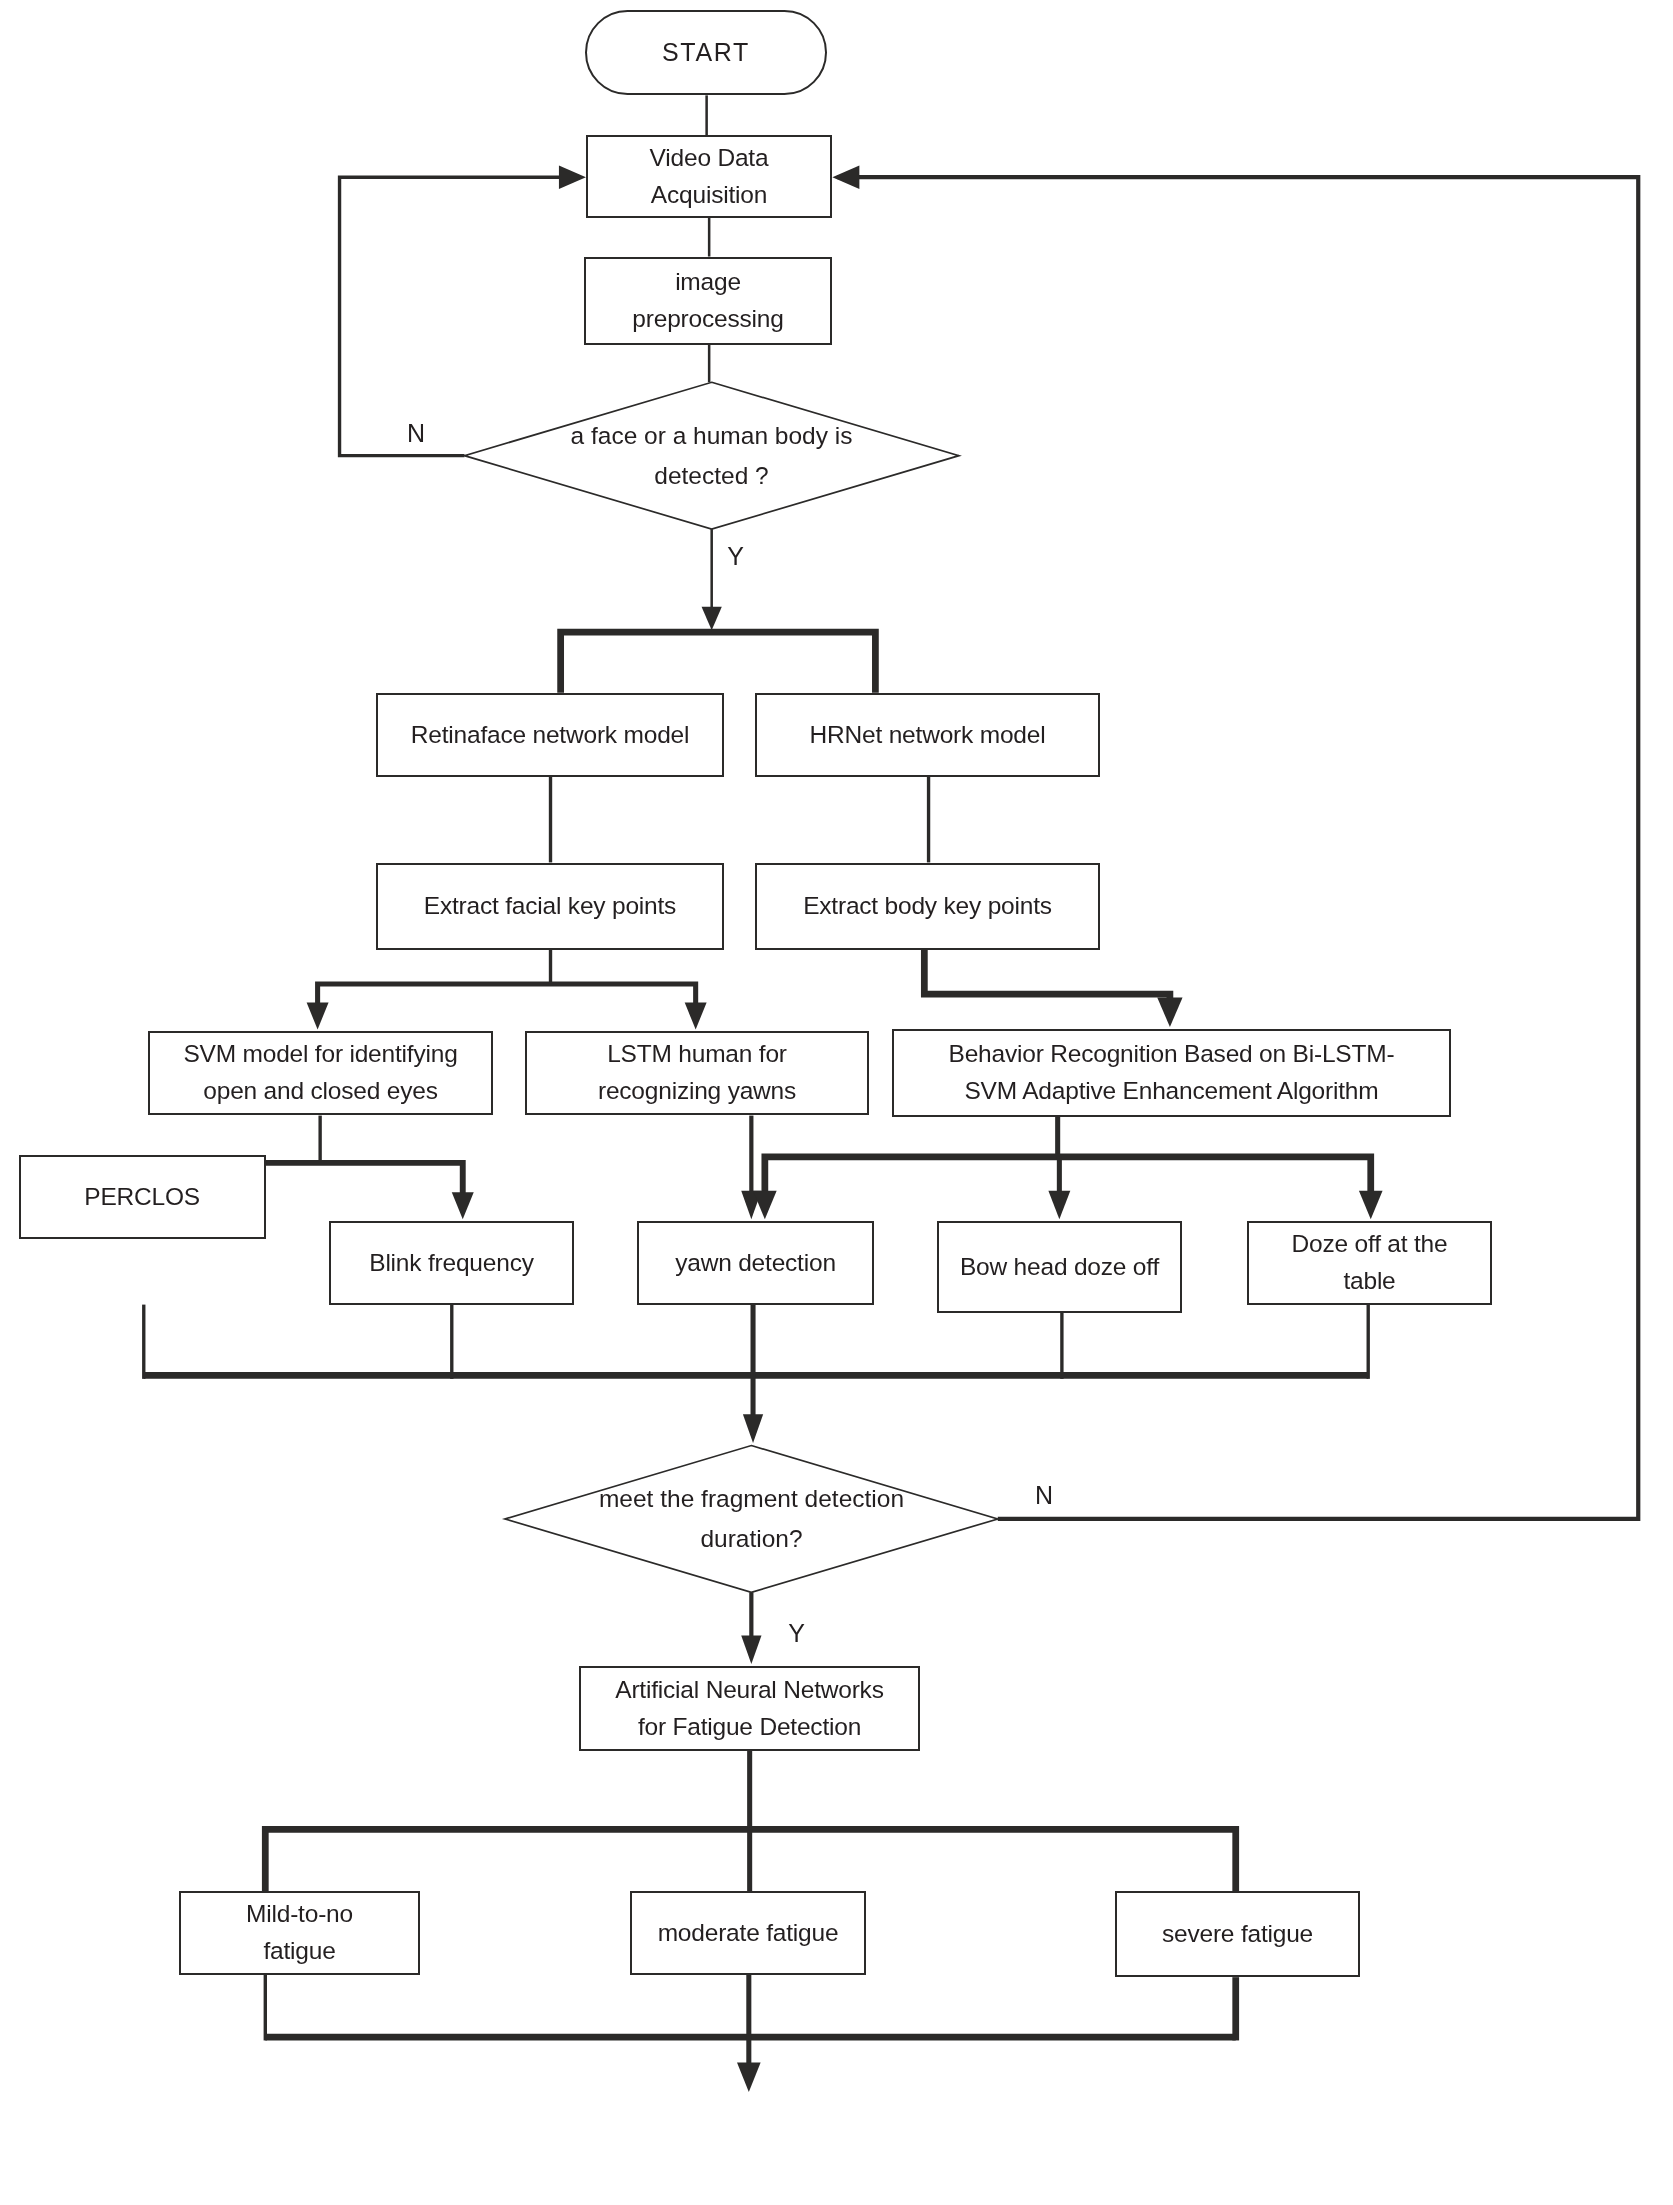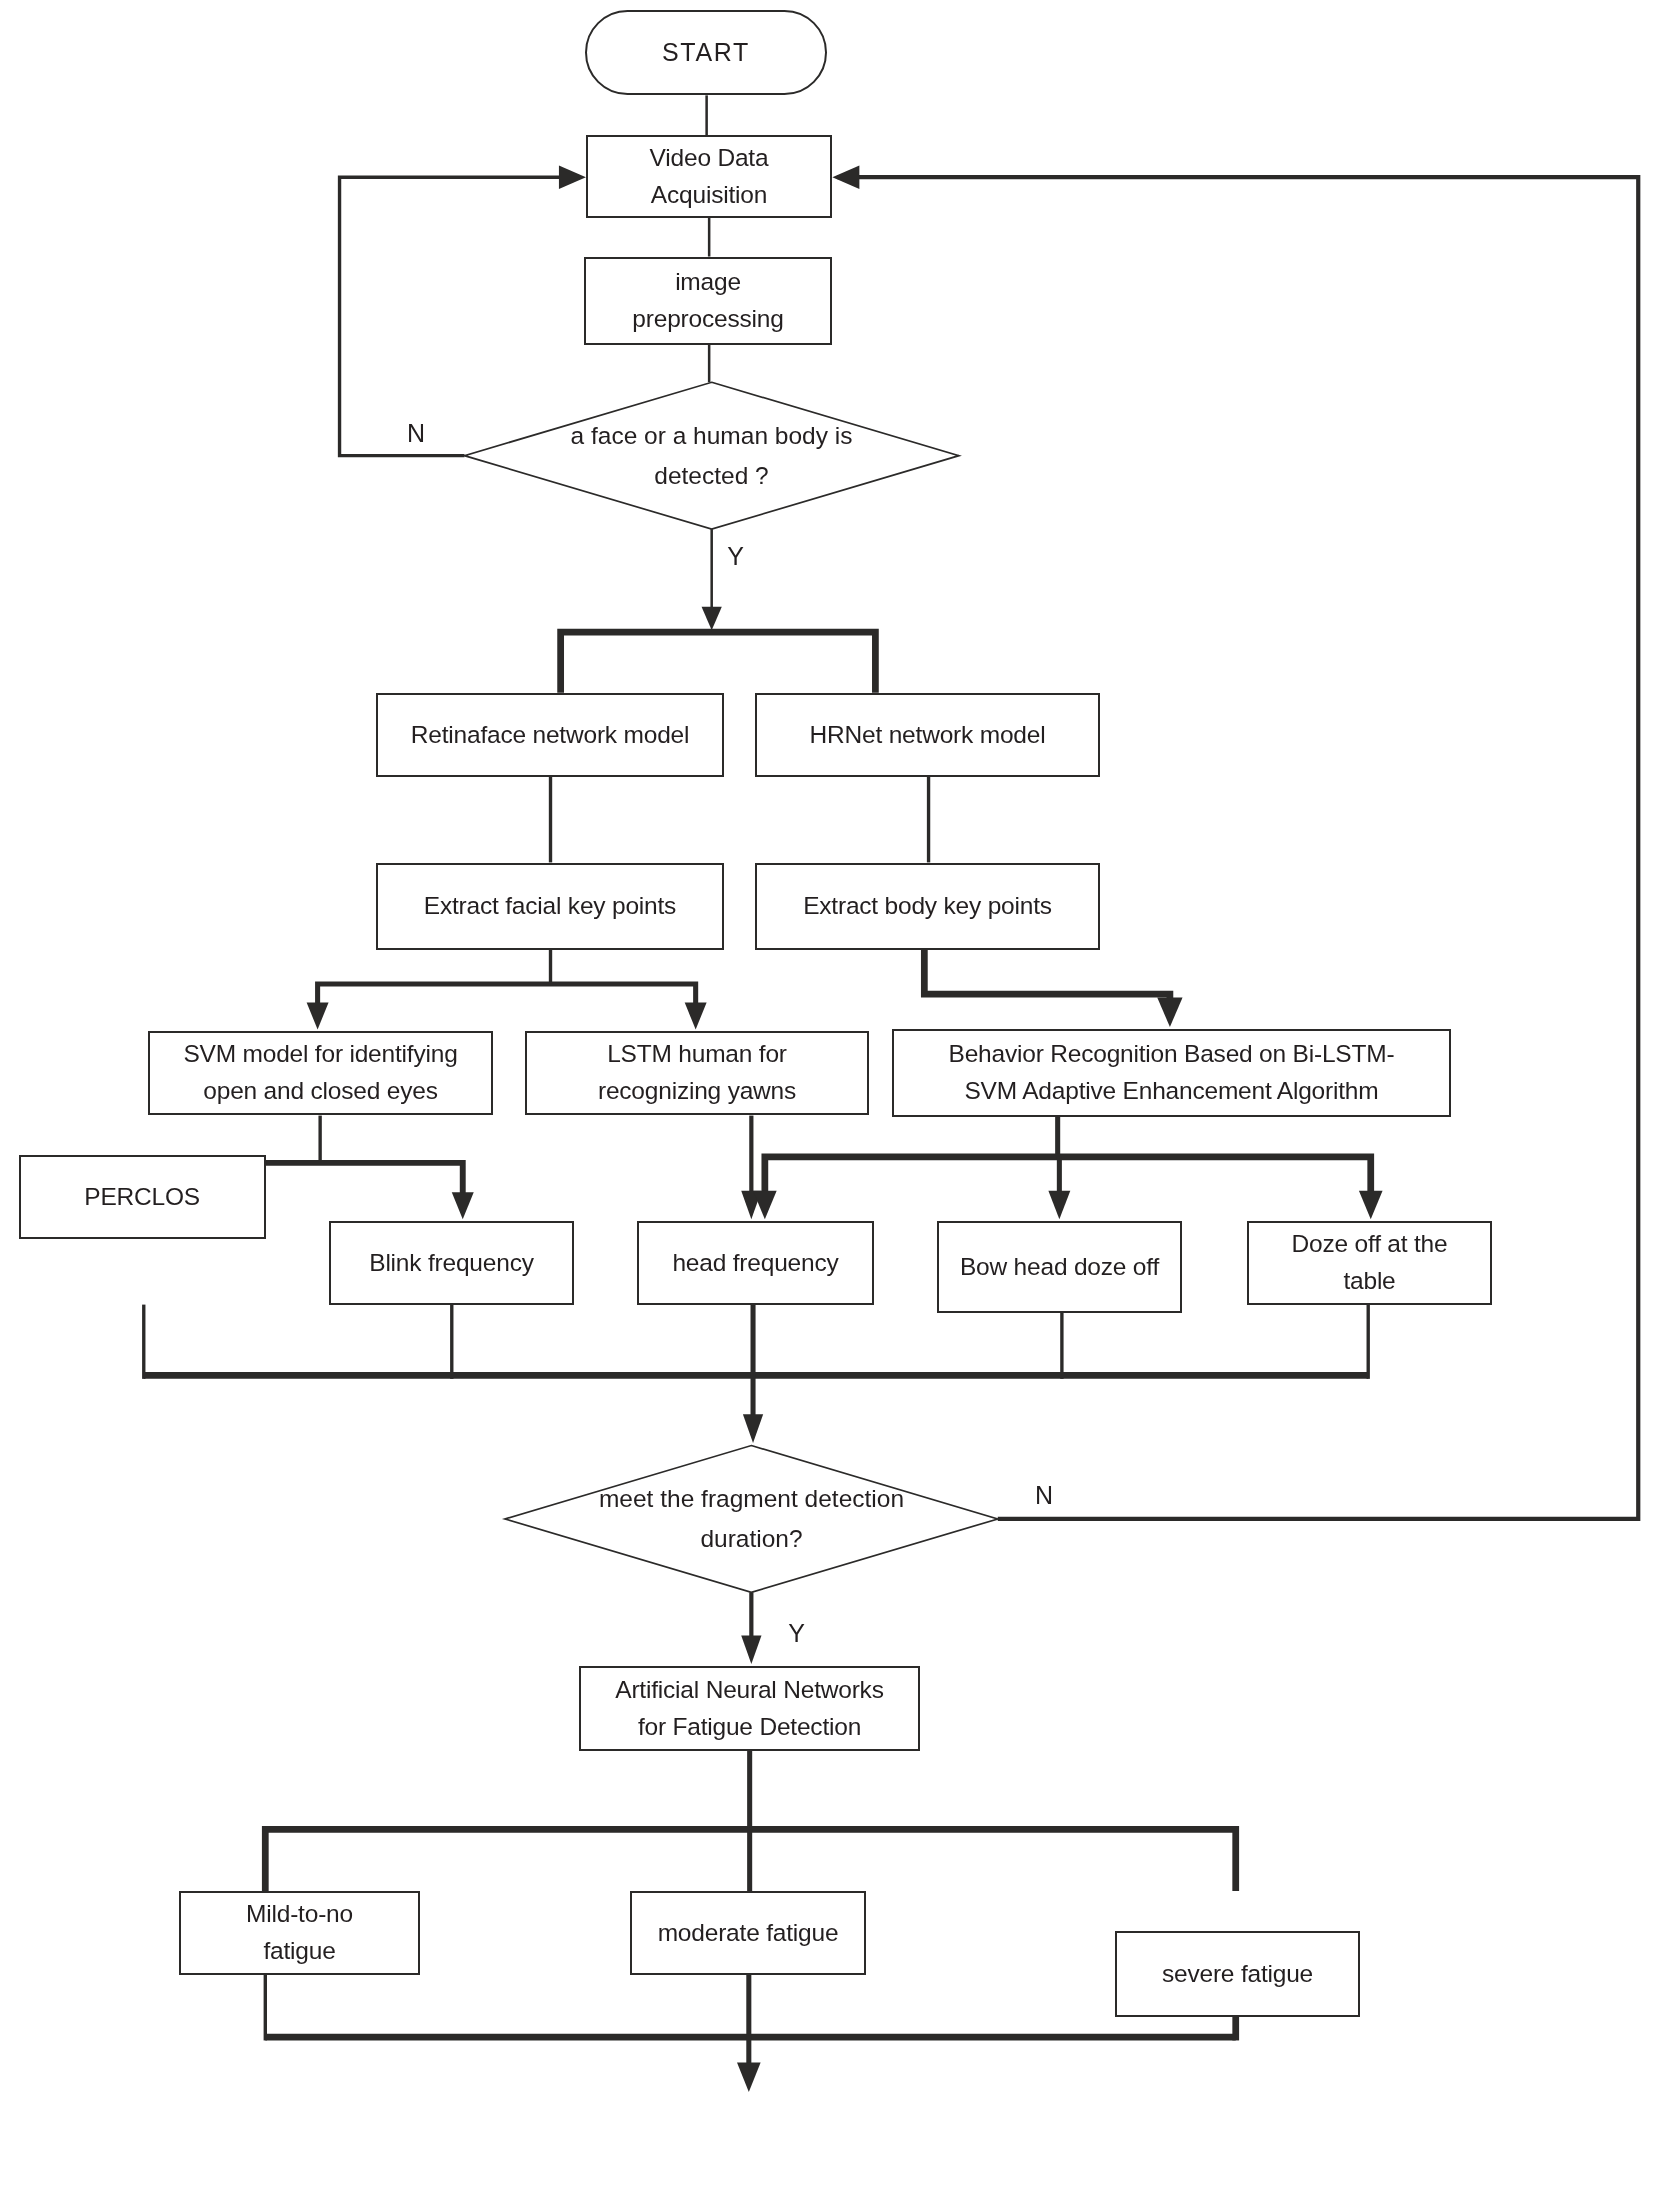--- a/index.html
+++ b/index.html
@@ -142,35 +142,35 @@
 
   <div class="node" style="left:148px;  top:1031px; width:345px; height:84px;">SVM model for identifying
 open and closed eyes</div>
   <div class="node" style="left:525px;  top:1031px; width:344px; height:84px;">LSTM human for
 recognizing yawns</div>
   <div class="node" style="left:892px; top:1029px; width:559px; height:88px;">Behavior Recognition Based on Bi-LSTM-
 SVM Adaptive Enhancement Algorithm</div>
 
   <div class="node" style="left:18.6px;   top:1155px; width:247px; height:84px;">PERCLOS</div>
   <div class="node" style="left:329px;  top:1221px; width:245px; height:84px;">Blink frequency</div>
-  <div class="node" style="left:637px;  top:1221px; width:237px; height:84px;">head frequency</div>
+  <div class="node" style="left:637px;  top:1221px; width:237px; height:84px;">yawn detection</div>
   <div class="node" style="left:937px; top:1221px; width:245px; height:92px;">Bow head doze off</div>
   <div class="node" style="left:1247px; top:1221px; width:245px; height:84px;">Doze off at the
 table</div>
 
   <div class="dlabel" style="left:515px; top:1468px; width:473px; height:101px;">meet the fragment detection
 duration?</div>
 
   <div class="node" style="left:579px; top:1666px; width:341px; height:85px;">Artificial Neural Networks
 for Fatigue Detection</div>
 
   <div class="node" style="left:144px;  top:1891px; width:241px; height:84px;margin-left:35px;">Mild-to-no
 fatigue</div>
   <div class="node" style="left:630px;  top:1891px; width:236px; height:84px;">moderate fatigue</div>
-  <div class="node" style="left:1115px; top:1891px; width:245px; height:86px;margin-top:40px;">severe fatigue</div>
+  <div class="node" style="left:1115px; top:1891px; width:245px; height:86px;">severe fatigue</div>
 
 
   <div class="elabel" style="left:395px;  top:415px;  width:42px; height:37px;">N</div>
   <div class="elabel" style="left:717px;  top:538px;  width:37px; height:37px;">Y</div>
   <div class="elabel" style="left:1023px; top:1477px; width:42px; height:37px;">N</div>
   <div class="elabel" style="left:778px;  top:1615px; width:37px; height:37px;">Y</div>
 
 </div>
 
 

